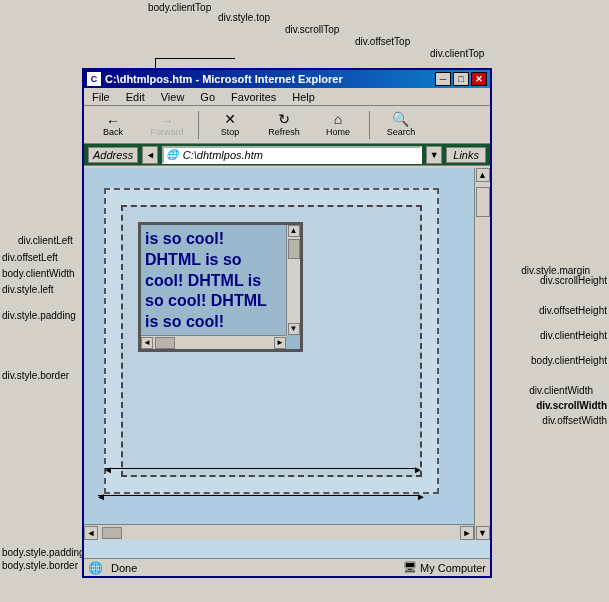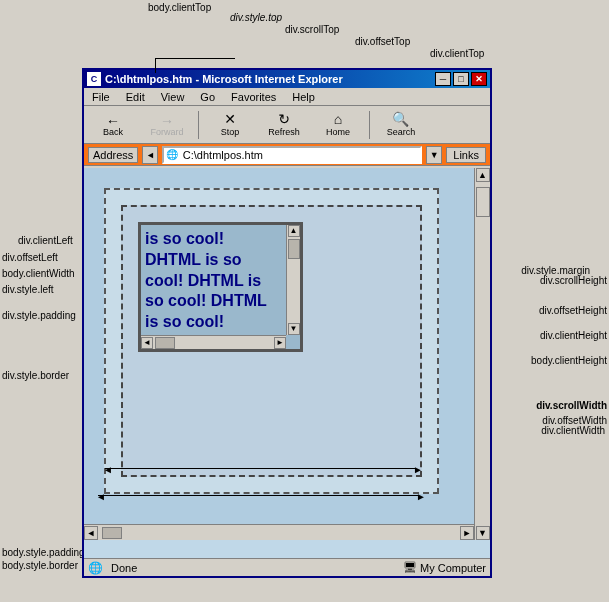--- a/index.html
+++ b/index.html
@@ -120,28 +120,29 @@
     }
     .tool-separator {
       width: 1px;
       height: 28px;
       background: #808080;
       margin: 0 2px;
     }
 
     
     .address-bar {
-      background: #f97316;
+      background: #14532d;
       height: 22px;
       display: flex;
       align-items: center;
       padding: 2px 4px;
       border-bottom: 1px solid #808080;
       font-size: 11px;
       gap: 4px;
+      font-style: italic;
     }
     .address-label {
       background: #d4d0c8;
       border: 1px solid #808080;
       padding: 1px 4px;
       font-size: 11px;
     }
     .address-input {
       flex: 1;
       height: 18px;
@@ -307,31 +308,31 @@
       color: white;
       font-size: 14px;
       font-style: italic;
       font-weight: bold;
     }
   </style>
 </head>
 <body>
 
 <div class="annotation" style="left:148px; top:2px;text-align:center;">body.clientTop</div>
-<div class="annotation" style="left:230px; top:12px;font-style:italic;">div.style.top</div>
+<div class="annotation" style="left:218px; top:12px;">div.style.top</div>
 <div class="annotation" style="left:285px; top:24px;">div.scrollTop</div>
 <div class="annotation" style="left:355px; top:36px;">div.offsetTop</div>
 <div class="annotation" style="left:430px; top:48px;">div.clientTop</div>
 
 <div class="annotation" style="right:19px; top:225px;margin-top:40px;">div.style.margin</div>
 <div class="annotation" style="right:2px; top:275px;">div.scrollHeight</div>
 <div class="annotation" style="right:2px; top:305px;">div.offsetHeight</div>
 <div class="annotation" style="right:2px; top:330px;">div.clientHeight</div>
 <div class="annotation" style="right:2px; top:355px;">body.clientHeight</div>
-<div class="annotation" style="right:4px; top:385px;margin-top:40px;">div.clientWidth</div>
+<div class="annotation" style="right:16px; top:385px;">div.clientWidth</div>
 <div class="annotation" style="right:2px; top:400px;font-weight:bold;">div.scrollWidth</div>
 <div class="annotation" style="right:2px; top:415px;">div.offsetWidth</div>
 
 <div class="annotation" style="left:18px; top:235px;">div.clientLeft</div>
 <div class="annotation" style="left:2px; top:252px;">div.offsetLeft</div>
 <div class="annotation" style="left:2px; top:268px;">body.clientWidth</div>
 <div class="annotation" style="left:2px; top:284px;">div.style.left</div>
 <div class="annotation" style="left:2px; top:310px;">div.style.padding</div>
 <div class="annotation" style="left:2px; top:370px;">div.style.border</div>
 

